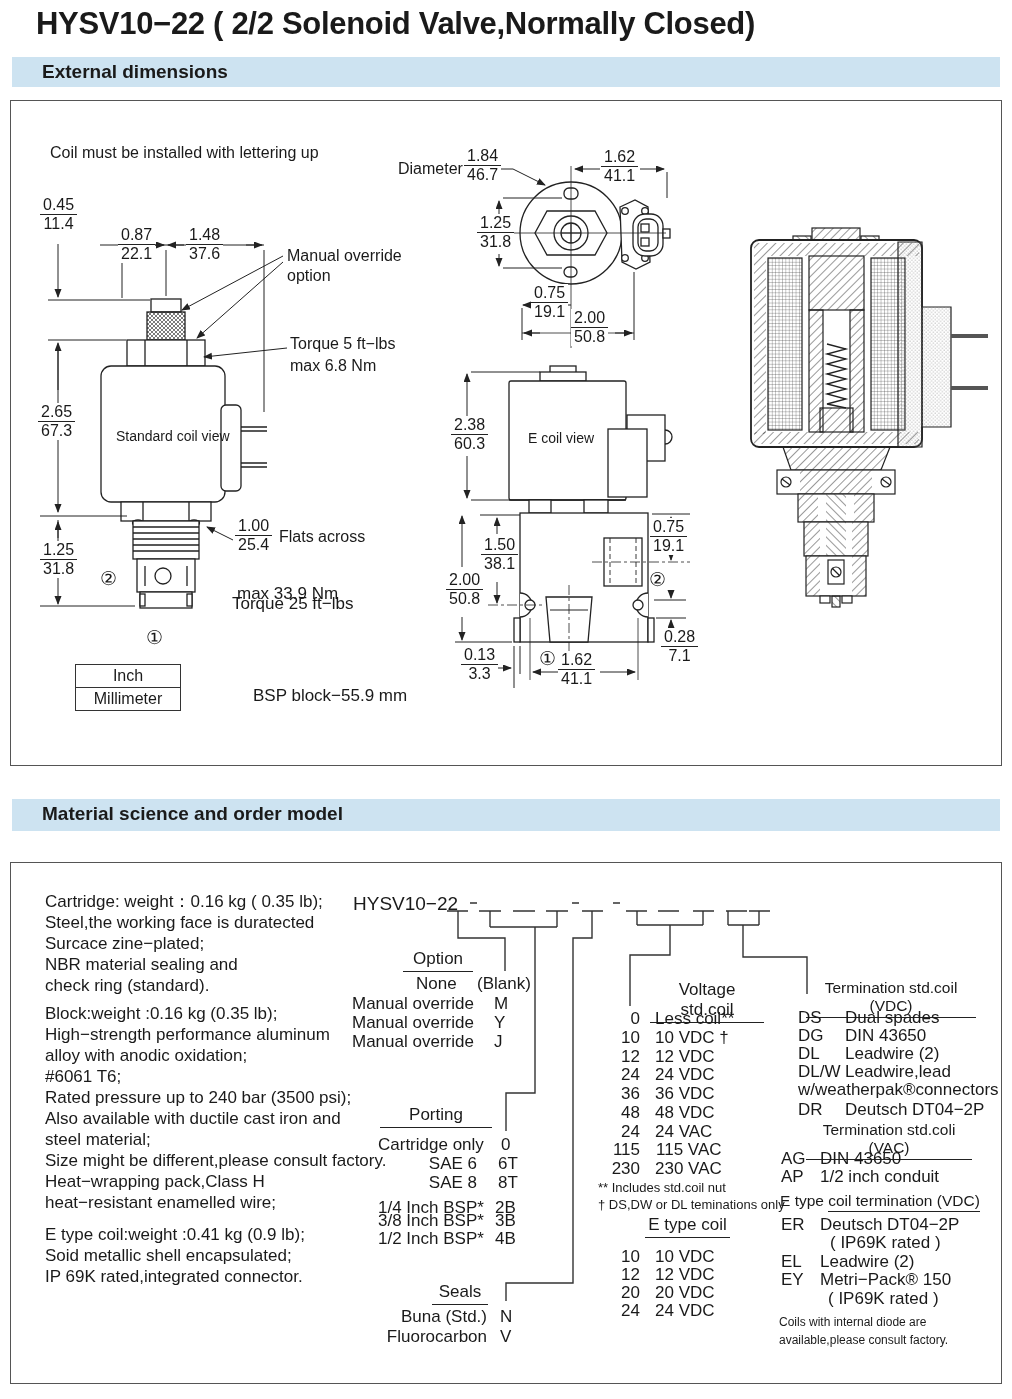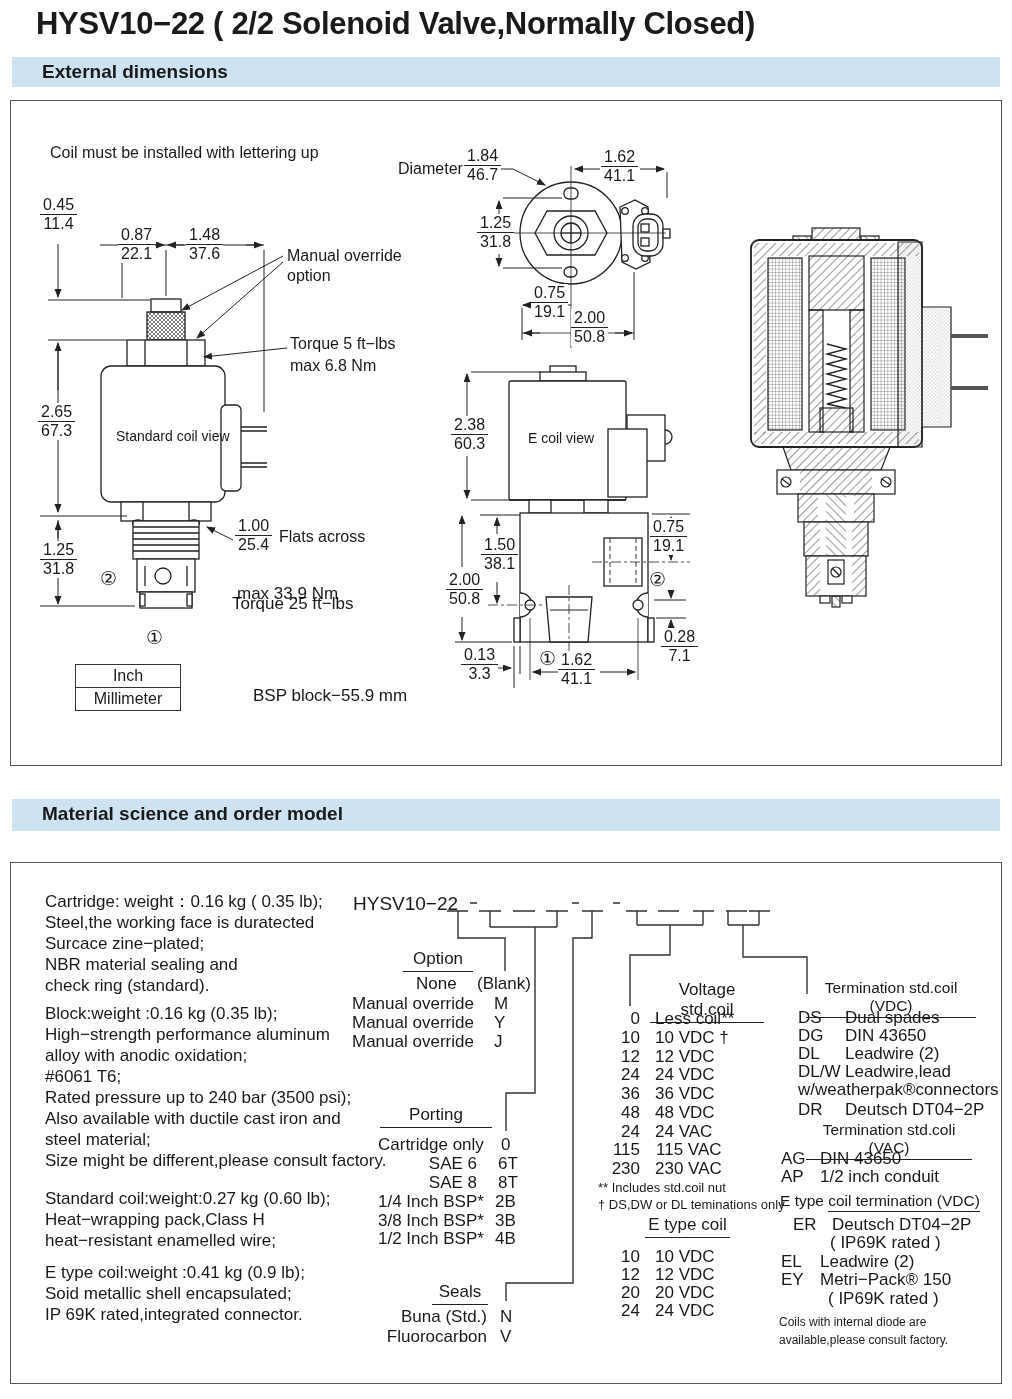--- a/index.html
+++ b/index.html
@@ -362,42 +362,41 @@
     <div>NBR material sealing and</div>
     <div>check ring (standard).</div>
     <div class="g1">Block:weight :0.16 kg (0.35 lb);</div>
     <div>High−strength performance aluminum</div>
     <div>alloy with anodic oxidation;</div>
     <div>#6061 T6;</div>
     <div>Rated pressure up to 240 bar (3500 psi);</div>
     <div>Also available with ductile cast iron and</div>
     <div>steel material;</div>
     <div>Size might be different,please consult factory.</div>
-    <div class="g2">Standard coil:weight:0.27 kg (0.60 lb);</div>
     <div>Heat−wrapping pack,Class H</div>
     <div>heat−resistant enamelled wire;</div>
     <div class="g3">E type coil:weight :0.41 kg (0.9 lb);</div>
     <div>Soid metallic shell encapsulated;</div>
     <div>IP 69K rated,integrated connector.</div>
   </div>
 
   <div class="model">HYSV10−22</div>
 
   <div class="gt" style="left:403px;top:949px;width:70px;">Option</div>
   <div class="orow" style="left:416px;top:974px;"><span>None</span></div>
   <div class="orow" style="left:477px;top:974px;"><span>(Blank)</span></div>
   <div class="orow" style="left:352px;top:994px;"><span class="rl" style="width:118px;">Manual override</span><span style="margin-left:24px;">M</span></div>
   <div class="orow" style="left:352px;top:1013px;"><span class="rl" style="width:118px;">Manual override</span><span style="margin-left:24px;">Y</span></div>
   <div class="orow" style="left:352px;top:1032px;"><span class="rl" style="width:118px;">Manual override</span><span style="margin-left:24px;">J</span></div>
 
   <div class="gt" style="left:380px;top:1105px;width:112px;">Porting</div>
   <div class="orow" style="left:378px;top:1135px;"><span class="rl" style="width:99px;">Cartridge only</span><span style="margin-left:24px;">0</span></div>
   <div class="orow" style="left:378px;top:1154px;"><span class="rl" style="width:99px;">SAE 6</span><span style="margin-left:21px;">6T</span></div>
   <div class="orow" style="left:378px;top:1173px;"><span class="rl" style="width:99px;">SAE 8</span><span style="margin-left:21px;">8T</span></div>
-  <div class="orow" style="left:378px;top:1192px;"><span class="rl" style="width:99px;">1/4 Inch BSP*</span><span style="margin-left:18px;">2B</span></div>
+  <div class="orow" style="left:378px;top:1192px;"><span class="rl" style="width:99px;margin-top:6px;">1/4 Inch BSP*</span><span style="margin-left:18px;">2B</span></div>
   <div class="orow" style="left:378px;top:1211px;"><span class="rl" style="width:99px;">3/8 Inch BSP*</span><span style="margin-left:18px;">3B</span></div>
   <div class="orow" style="left:378px;top:1229px;"><span class="rl" style="width:99px;">1/2 Inch BSP*</span><span style="margin-left:18px;">4B</span></div>
 
   <div class="gt" style="left:432px;top:1282px;width:56px;">Seals</div>
   <div class="orow" style="left:380px;top:1307px;"><span class="rl" style="width:107px;">Buna (Std.)</span><span style="margin-left:13px;">N</span></div>
   <div class="orow" style="left:380px;top:1327px;"><span class="rl" style="width:107px;">Fluorocarbon</span><span style="margin-left:13px;">V</span></div>
 
   <div class="gt" style="left:650px;top:980px;width:114px;">Voltage std.coil</div>
   <div class="orow" style="left:595px;top:1009px;"><span class="rl" style="width:45px;">0</span><span style="margin-left:15px;">Less coil**</span></div>
   <div class="orow" style="left:595px;top:1028px;"><span class="rl" style="width:45px;">10</span><span style="margin-left:15px;">10 VDC †</span></div>
@@ -423,21 +422,21 @@
   <div class="orow" style="left:798px;top:1044px;"><span class="rl" style="width:47px;text-align:left;">DL</span><span>Leadwire (2)</span></div>
   <div class="orow" style="left:798px;top:1062px;"><span class="rl" style="width:47px;text-align:left;">DL/W</span><span style="margin-left:0;">Leadwire,lead</span></div>
   <div class="orow" style="left:798px;top:1080px;"><span>w/weatherpak®connectors</span></div>
   <div class="orow" style="left:798px;top:1100px;"><span class="rl" style="width:47px;text-align:left;">DR</span><span>Deutsch DT04−2P</span></div>
 
   <div class="gt2" style="left:806px;top:1121px;width:166px;">Termination std.coli (VAC)</div>
   <div class="orow" style="left:781px;top:1149px;"><span class="rl" style="width:32px;text-align:left;">AG</span><span style="margin-left:7px;">DIN 43650</span></div>
   <div class="orow" style="left:781px;top:1167px;"><span class="rl" style="width:32px;text-align:left;">AP</span><span style="margin-left:7px;">1/2 inch conduit</span></div>
 
   <div class="et" style="left:780px;top:1192px;"><span>E type </span><span class="u">coil termination (VDC)</span></div>
-  <div class="orow" style="left:781px;top:1215px;margin-left:12px;"><span class="rl" style="width:32px;text-align:left;">ER</span><span style="margin-left:7px;">Deutsch DT04−2P</span></div>
+  <div class="orow" style="left:781px;top:1215px;"><span class="rl" style="width:32px;text-align:left;">ER</span><span style="margin-left:7px;">Deutsch DT04−2P</span></div>
   <div class="orow" style="left:830px;top:1233px;"><span>( IP69K rated )</span></div>
   <div class="orow" style="left:781px;top:1252px;"><span class="rl" style="width:32px;text-align:left;">EL</span><span style="margin-left:7px;">Leadwire (2)</span></div>
   <div class="orow" style="left:781px;top:1270px;"><span class="rl" style="width:32px;text-align:left;">EY</span><span style="margin-left:7px;">Metri−Pack® 150</span></div>
   <div class="orow" style="left:828px;top:1289px;"><span>( IP69K rated )</span></div>
 
   <div class="ft" style="left:779px;top:1315px;">Coils with internal diode are</div>
   <div class="ft" style="left:779px;top:1333px;">available,please consult factory.</div>
 
 </div>
 

